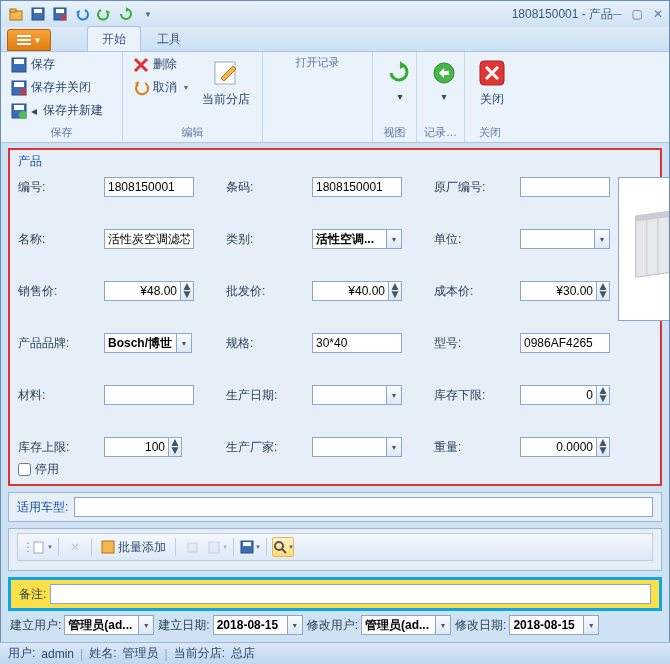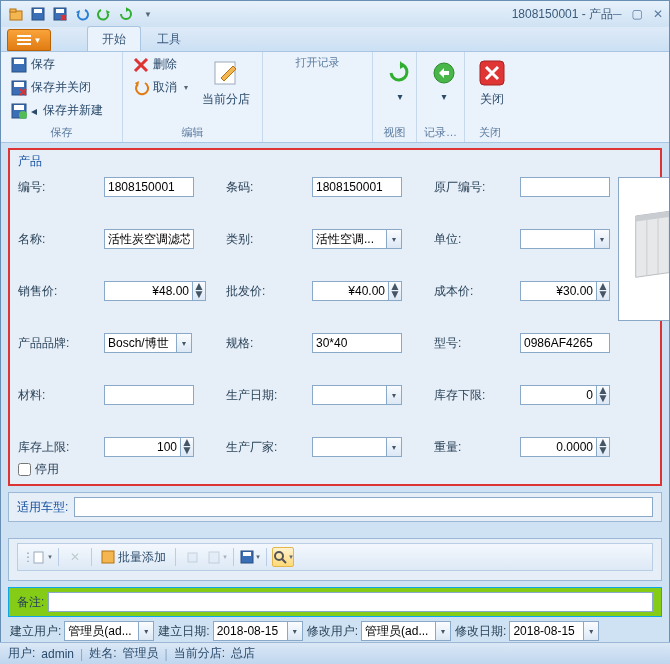--- a/index.html
+++ b/index.html
@@ -42,21 +42,21 @@
 .cols { display:grid; grid-template-columns: 54px 90px 54px 90px 54px 90px; column-gap:6px; row-gap:5px; align-items:center;gap:32px; }
 .cols label { color:#2a4358; text-align:left; }
 input.fld, .fld { height:20px; border:1px solid #8aa8c8; background:#fff; padding:0 3px; width:100%; font-size:12px; }
 .spin { display:flex; }
 .spin input { border-right:none; text-align:right; }
 .spin .sbtns { width:14px; border:1px solid #8aa8c8; background:linear-gradient(#fafcff,#dce8f5); display:flex; flex-direction:column; font-size:7px; line-height:8px; color:#456; align-items:center; }
 .chk { display:flex; align-items:center; gap:4px; margin-top:4px; color:#2a4358; }
 .prodimg { width:144px; height:144px; border:1px solid #8aa8c8; background:#fff; display:flex; align-items:center; justify-content:center; }
 .prodimg svg { width:130px; height:110px; }
 
-.inline-row { display:flex; align-items:center; gap:6px; padding:4px 8px; border:1px solid #9db8d6; background:#e6eef8; margin-bottom:16px; }
+.inline-row { display:flex; align-items:center; gap:6px; padding:4px 8px; border:1px solid #9db8d6; background:#e6eef8; margin-bottom:6px; }
 .inline-row label { color:#1550a0; }
 .inline-row .fld { flex:1; }
 
 
 .tbar { display:flex; align-items:center; gap:3px; padding:3px 4px; border:1px solid #b9cee5; background:linear-gradient(#f4f8fd,#dde9f6); margin-bottom:3px; }
 .tbtn { width:22px; height:20px; display:flex; align-items:center; justify-content:center; border-radius:2px; color:#4a6a8a; }
 .tbtn.on { border:1px solid #e3b54a; background:linear-gradient(#fff2cf,#ffd977); }
 .tsep { width:1px; height:18px; background:#b9cee5; margin:0 2px; }
 .tbtn .dd { font-size:7px; margin-left:2px; color:#567; }
 
@@ -68,21 +68,21 @@
 .gh2 { flex:1; }
 .grid-body { height:52px; display:flex; }
 .grid-body .rowhdr { width:18px; background:linear-gradient(#f3f7fc,#e1ebf6); border-right:1px solid #cbdaec; display:flex; align-items:flex-start; justify-content:center; font-size:9px; color:#456; padding-top:3px;}
 .grid-body .cells { flex:1; }
 
 .foot-row { display:flex; align-items:center; gap:4px; padding:0 2px; margin-top:4px; }
 .foot-row label { color:#2a4358; white-space:nowrap; }
 .foot-row .fld { flex:1; }
 .foot-row .fgrp { display:flex; align-items:center; gap:3px; }
 .ddfld { display:flex; }
-.ddfld input { border-right:none; }
+.ddfld input { border-right:none;font-weight:bold; }
 .ddfld .ddb { width:16px; border:1px solid #8aa8c8; background:linear-gradient(#fafcff,#dce8f5); display:flex; align-items:center; justify-content:center; font-size:8px; color:#456;}
 
 .statusbar { position:absolute; bottom:0; left:0; right:0; height:22px; background:linear-gradient(#dbe8f6,#bfd6ee); border-top:1px solid #9db8d6; display:flex; align-items:center; padding:0 8px; gap:6px; color:#2a4a6a; font-size:11px; }
 .statusbar .ssep { color:#8aa8c8; }
 
 svg { display:block; }
 </style>
 </head>
 <body>
 
@@ -283,21 +283,21 @@
               <div class="ddb">▾</div>
             </div>
         <label>单位:</label>
         <div class="ddfld">
               <input class="fld" style="width: 74px;" value="">
               <div class="ddb">▾</div>
             </div>
 
         <label>销售价:</label>
         <div class="spin">
-              <input class="fld" style="width: 88px; text-align: right;" value="¥48.00">
+              <input class="fld" style="width: 76px; text-align: right;" value="¥48.00">
               <div class="sbtns">
                 <span>▲</span>
                 <span>▼</span>
               </div>
             </div>
         <label>批发价:</label>
         <div class="spin">
               <input class="fld" style="width: 76px;" value="¥40.00">
               <div class="sbtns">
                 <span>▲</span>
@@ -334,21 +334,21 @@
         <div class="spin">
               <input class="fld" style="width: 76px;" value="0">
               <div class="sbtns">
                 <span>▲</span>
                 <span>▼</span>
               </div>
             </div>
 
         <label>库存上限:</label>
         <div class="spin">
-              <input class="fld" style="width: 76px;" value="100">
+              <input class="fld" style="width: 64px;" value="100">
               <div class="sbtns">
                 <span>▲</span>
                 <span>▼</span>
               </div>
             </div>
         <label>生产厂家:</label>
         <div class="ddfld">
               <input class="fld" style="width: 74px;" value="">
               <div class="ddb">▾</div>
             </div>
@@ -435,21 +435,21 @@
             <svg width="14" height="14">
               <circle cx="6" cy="6" r="4" fill="none" stroke="#555" stroke-width="2"></circle>
               <line x1="9" y1="9" x2="13" y2="13" stroke="#555" stroke-width="2"></line>
             </svg>
             <span class="dd">▾</span>
           </div>
     </div>
   </div>
 </div>
 
-<div class="foot-row" style="border:1px solid #0ea5e9;background:#84cc16;padding:4px 8px;">
+<div class="foot-row" style="border:3px solid #0ea5e9;background:#fde047;padding:4px 8px;">
   <label>备注:</label>
   <input class="fld" style="">
 </div>
 
 <div class="foot-row">
   <div class="fgrp">
         <label>建立用户:</label>
         <div class="ddfld">
           <input class="fld" style="width: 74px;" value="管理员(ad...">
           <div class="ddb">▾</div>

